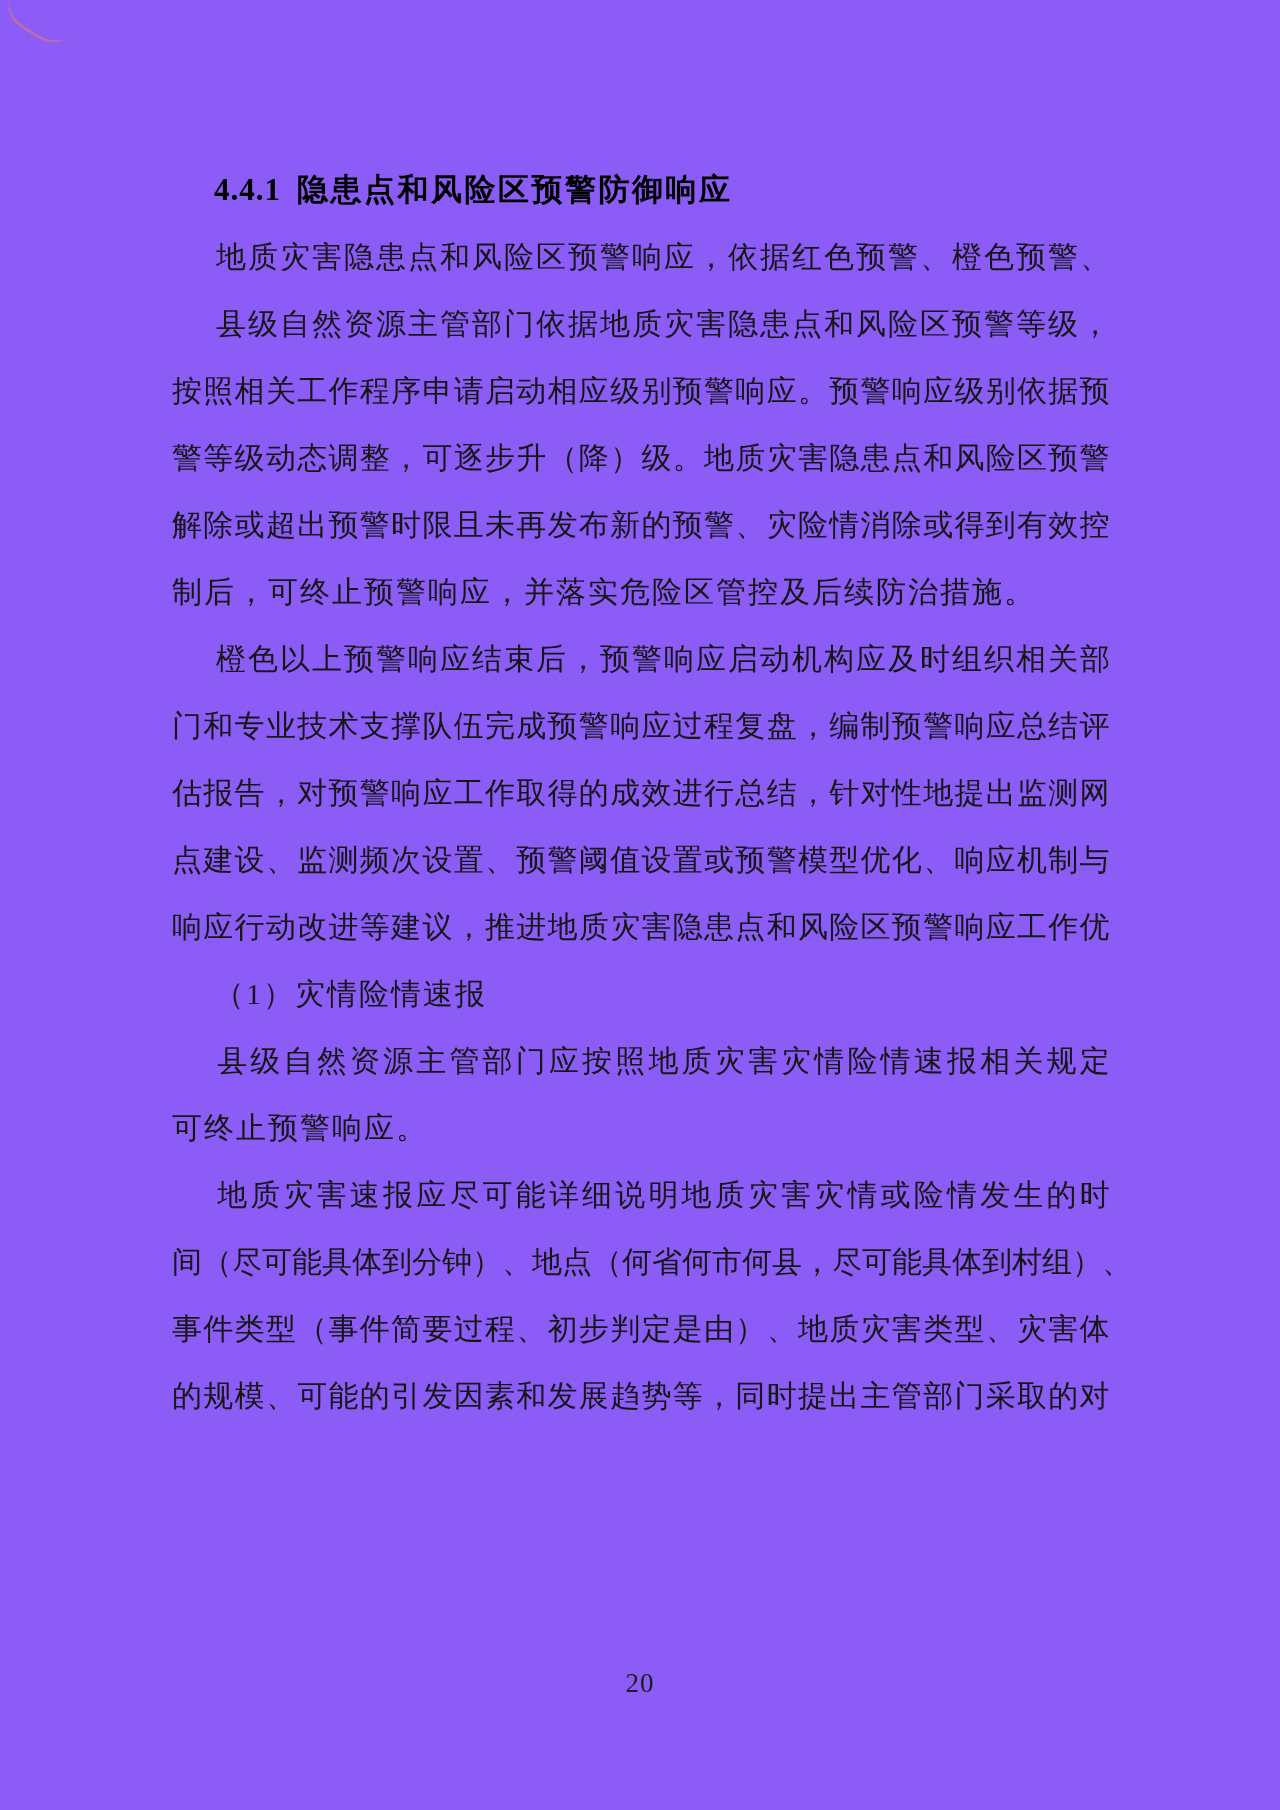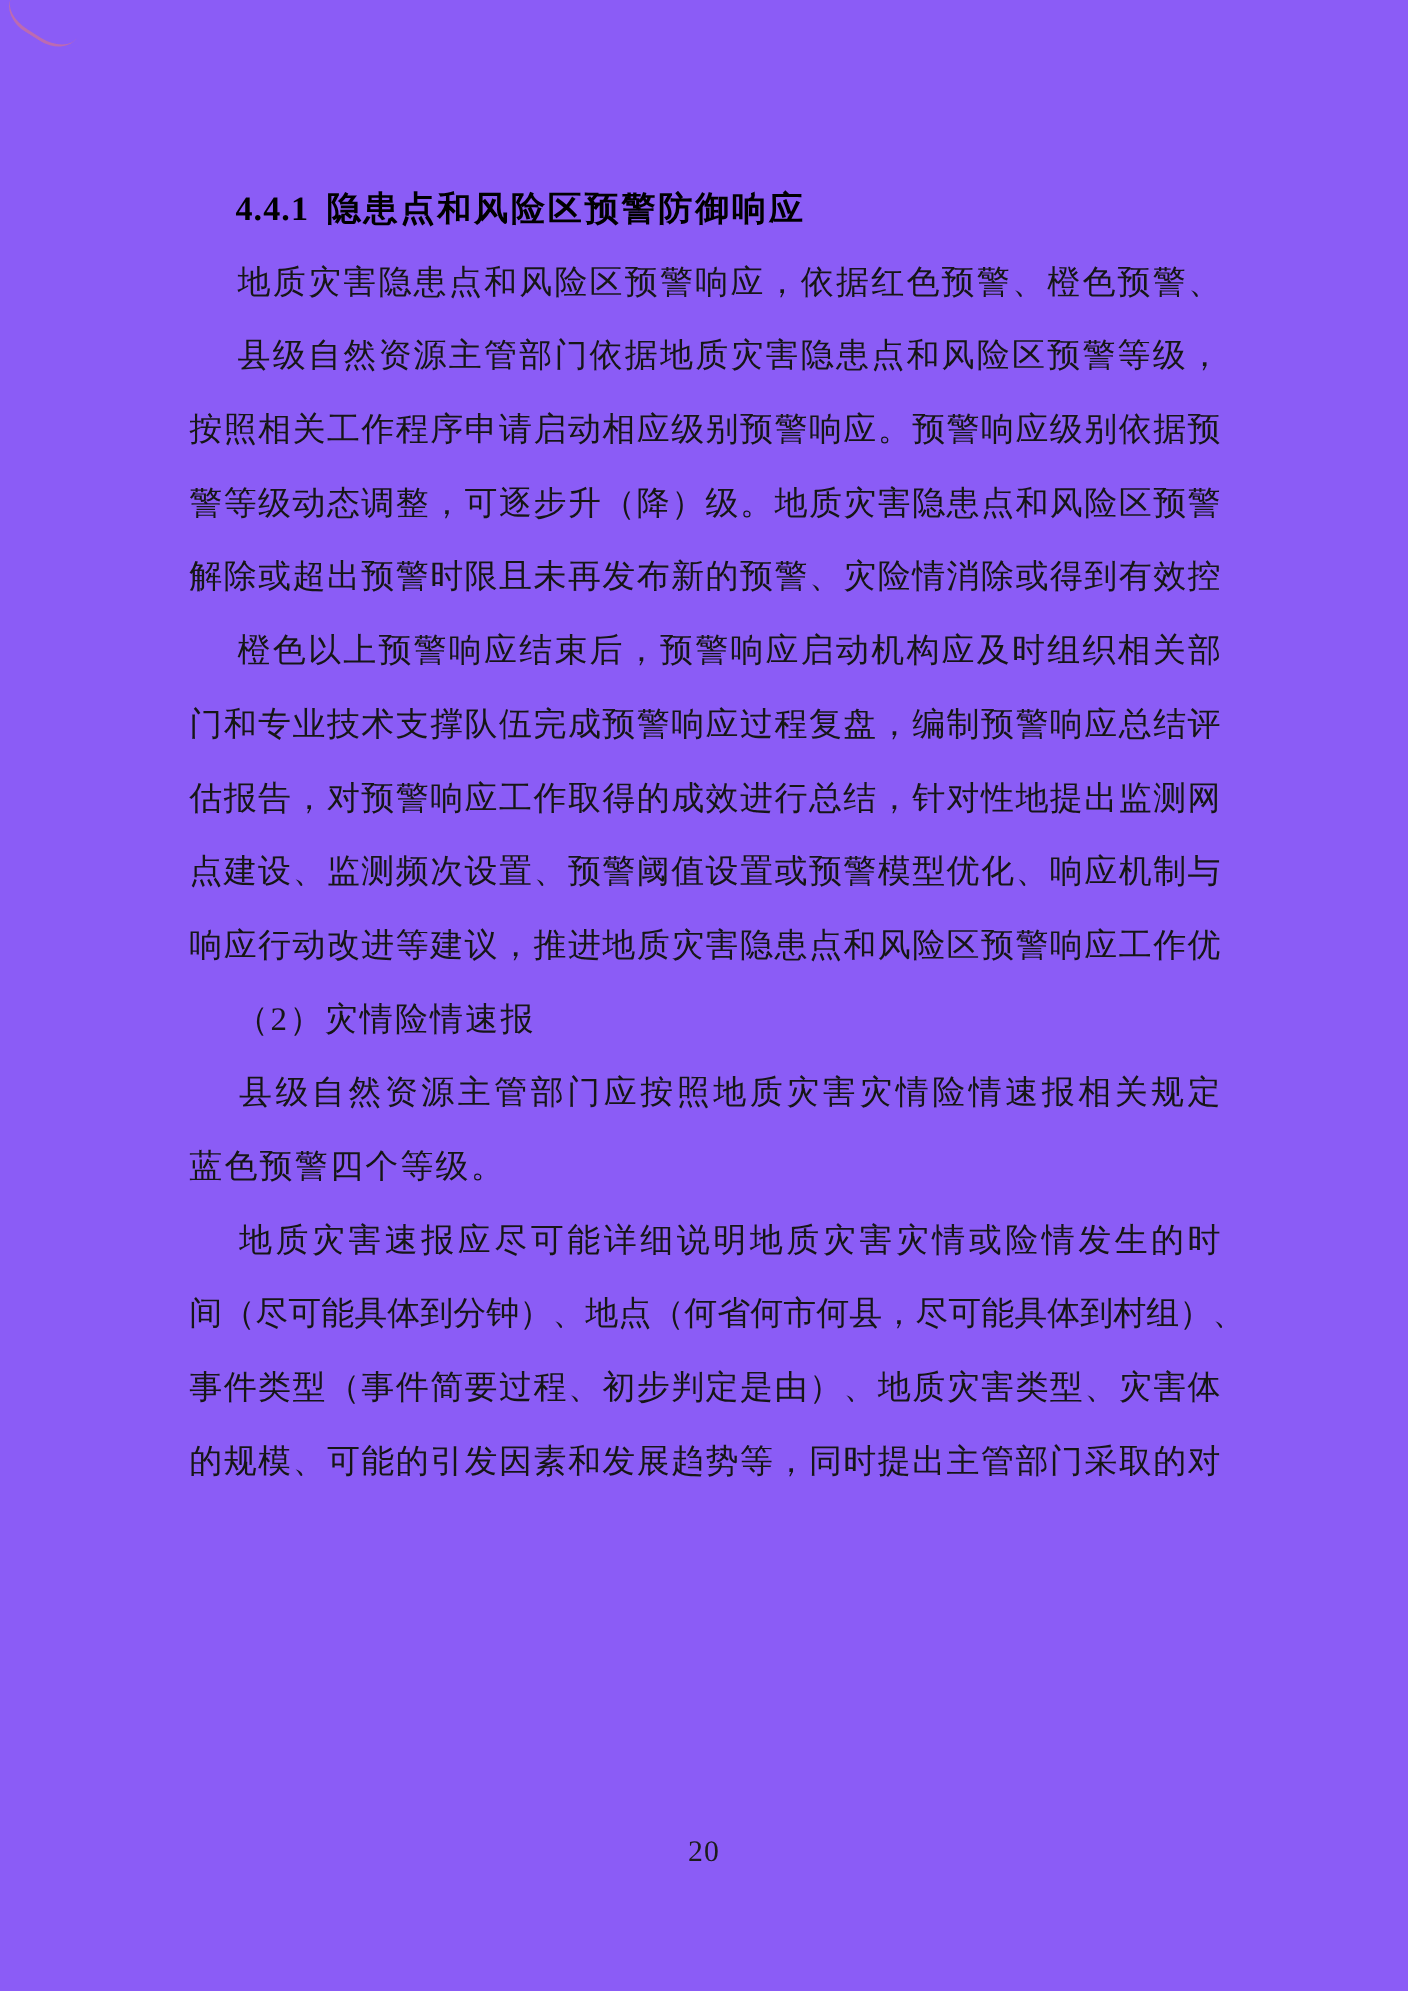--- a/index.html
+++ b/index.html
@@ -228,20 +228,21 @@
         <span>情</span>
         <span>消</span>
         <span>除</span>
         <span>或</span>
         <span>得</span>
         <span>到</span>
         <span>有</span>
         <span>效</span>
         <span>控</span>
       </div>
+      <div class="line plain">制后，可终止预警响应，并落实危险区管控及后续防治措施。</div>
       <div class="line fill">
         <span class="spacer"></span>
         <span>橙</span>
         <span>色</span>
         <span>以</span>
         <span>上</span>
         <span>预</span>
         <span>警</span>
         <span>响</span>
         <span>应</span>
@@ -387,21 +388,21 @@
         <span>险</span>
         <span>区</span>
         <span>预</span>
         <span>警</span>
         <span>响</span>
         <span>应</span>
         <span>工</span>
         <span>作</span>
         <span>优</span>
       </div>
-      <div class="line plain indent">（2）灾情险情速报</div>
+      <div class="line plain indent">（1）灾情险情速报</div>
       <div class="line fill">
         <span class="spacer"></span>
         <span>县</span>
         <span>级</span>
         <span>自</span>
         <span>然</span>
         <span>资</span>
         <span>源</span>
         <span>主</span>
         <span>管</span>
@@ -418,21 +419,21 @@
         <span>情</span>
         <span>险</span>
         <span>情</span>
         <span>速</span>
         <span>报</span>
         <span>相</span>
         <span>关</span>
         <span>规</span>
         <span>定</span>
       </div>
-      <div class="line plain">蓝色预警四个等级。</div>
+      <div class="line plain">可终止预警响应。</div>
       <div class="line fill">
         <span class="spacer"></span>
         <span>地</span>
         <span>质</span>
         <span>灾</span>
         <span>害</span>
         <span>速</span>
         <span>报</span>
         <span>应</span>
         <span>尽</span>

